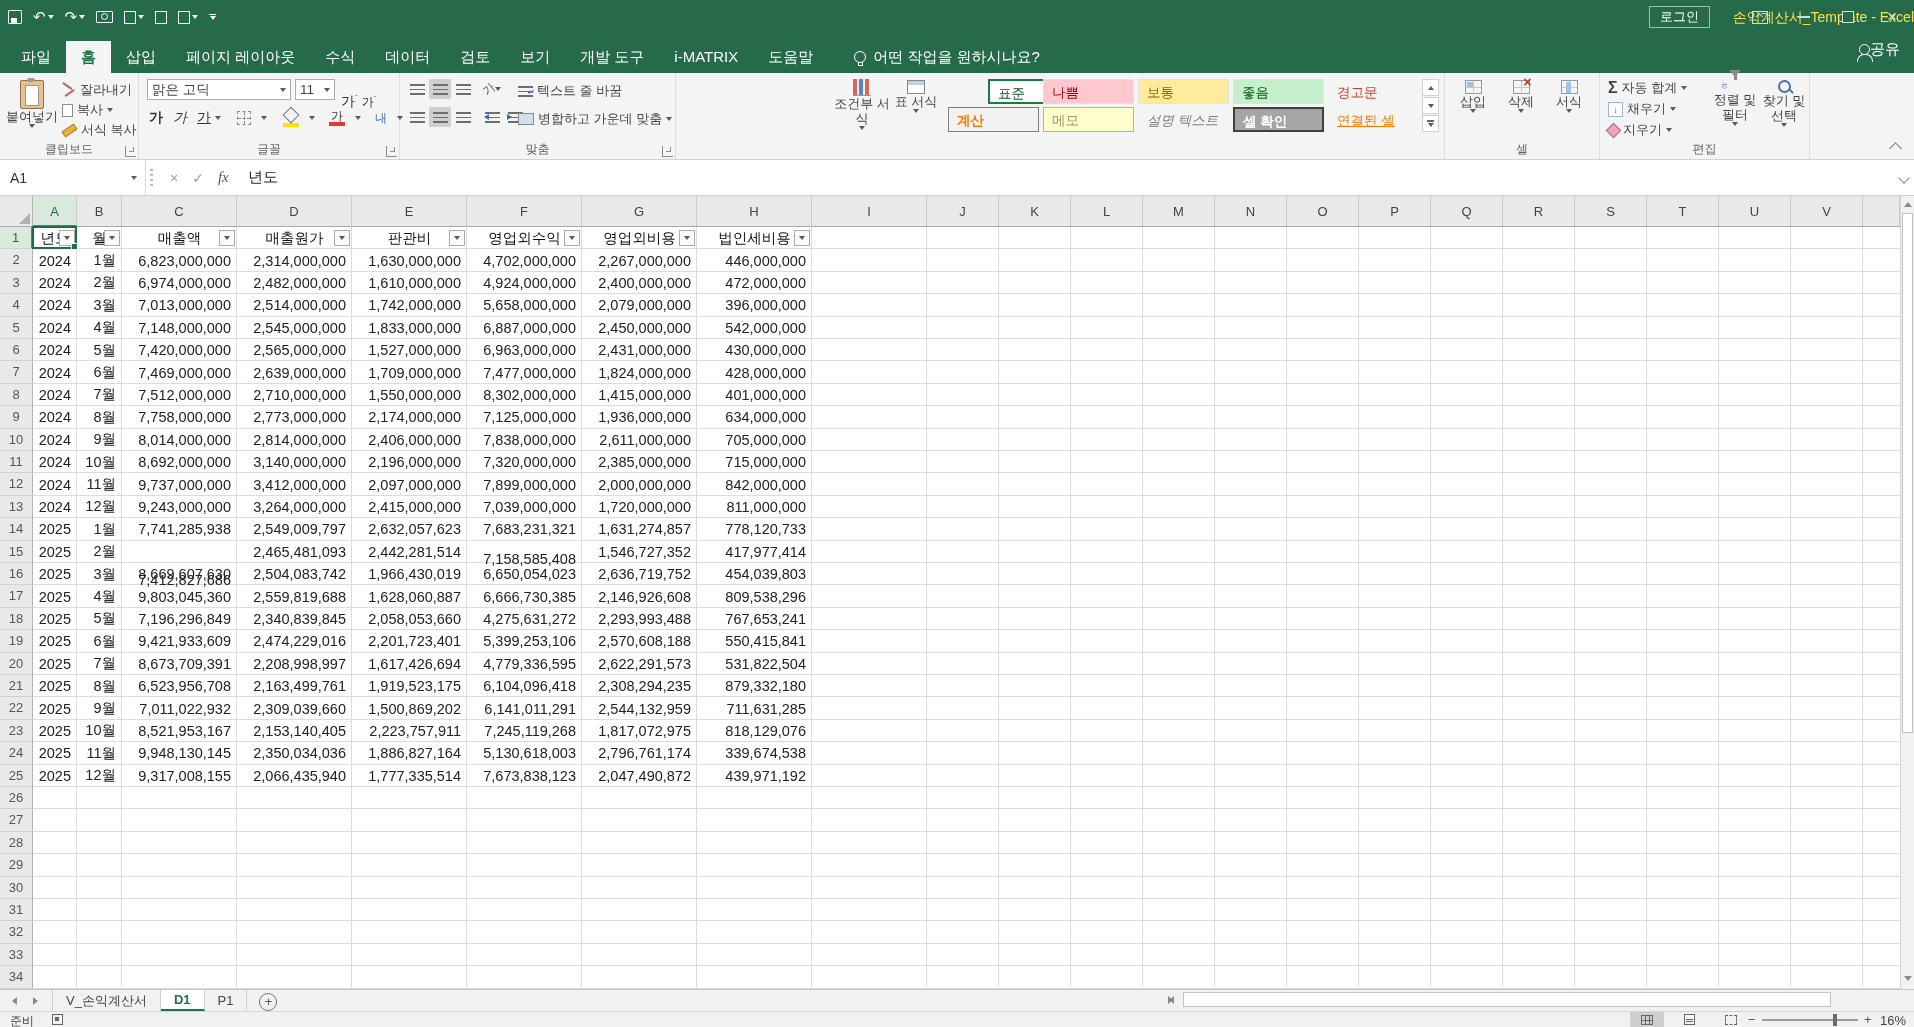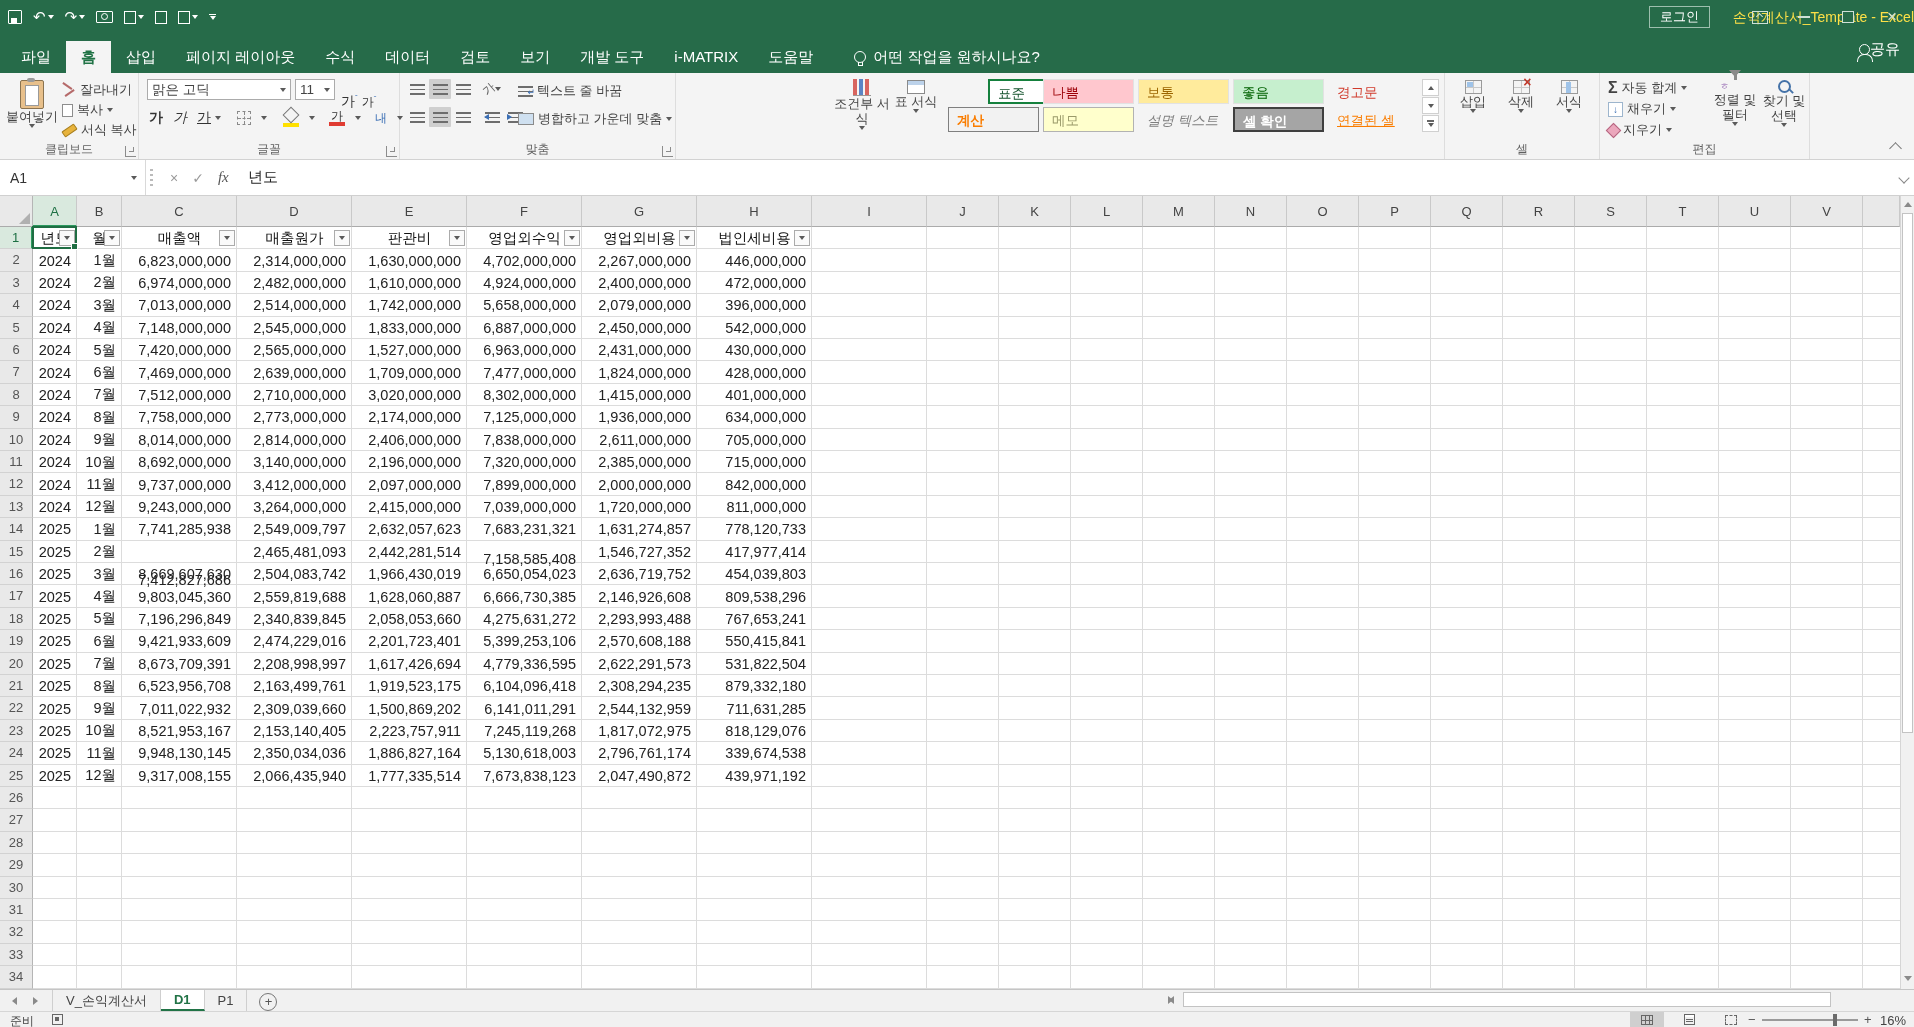--- a/index.html
+++ b/index.html
@@ -623,21 +623,21 @@
         <div class="cell num" style="left: 89px; top: 134.4px; width: 115px; height: 22.4px;">7,469,000,000</div>
         <div class="cell num" style="left: 204px; top: 134.4px; width: 115px; height: 22.4px;">2,639,000,000</div>
         <div class="cell num" style="left: 319px; top: 134.4px; width: 115px; height: 22.4px;">1,709,000,000</div>
         <div class="cell num" style="left: 434px; top: 134.4px; width: 115px; height: 22.4px;">7,477,000,000</div>
         <div class="cell num" style="left: 549px; top: 134.4px; width: 115px; height: 22.4px;">1,824,000,000</div>
         <div class="cell num" style="left: 664px; top: 134.4px; width: 115px; height: 22.4px;">428,000,000</div>
         <div class="cell num" style="left: 0px; top: 156.8px; width: 44px; height: 22.4px;">2024</div>
         <div class="cell num" style="left: 44px; top: 156.8px; width: 45px; height: 22.4px;">7월</div>
         <div class="cell num" style="left: 89px; top: 156.8px; width: 115px; height: 22.4px;">7,512,000,000</div>
         <div class="cell num" style="left: 204px; top: 156.8px; width: 115px; height: 22.4px;">2,710,000,000</div>
-        <div class="cell num" style="left: 319px; top: 156.8px; width: 115px; height: 22.4px;">3,020,000,000</div>
+        <div class="cell num" style="left: 319px; top: 156.8px; width: 115px; height: 22.4px;">1,550,000,000</div>
         <div class="cell num" style="left: 434px; top: 156.8px; width: 115px; height: 22.4px;">8,302,000,000</div>
         <div class="cell num" style="left: 549px; top: 156.8px; width: 115px; height: 22.4px;">1,415,000,000</div>
         <div class="cell num" style="left: 664px; top: 156.8px; width: 115px; height: 22.4px;">401,000,000</div>
         <div class="cell num" style="left: 0px; top: 179.2px; width: 44px; height: 22.4px;">2024</div>
         <div class="cell num" style="left: 44px; top: 179.2px; width: 45px; height: 22.4px;">8월</div>
         <div class="cell num" style="left: 89px; top: 179.2px; width: 115px; height: 22.4px;">7,758,000,000</div>
         <div class="cell num" style="left: 204px; top: 179.2px; width: 115px; height: 22.4px;">2,773,000,000</div>
         <div class="cell num" style="left: 319px; top: 179.2px; width: 115px; height: 22.4px;">2,174,000,000</div>
         <div class="cell num" style="left: 434px; top: 179.2px; width: 115px; height: 22.4px;">7,125,000,000</div>
         <div class="cell num" style="left: 549px; top: 179.2px; width: 115px; height: 22.4px;">1,936,000,000</div>

